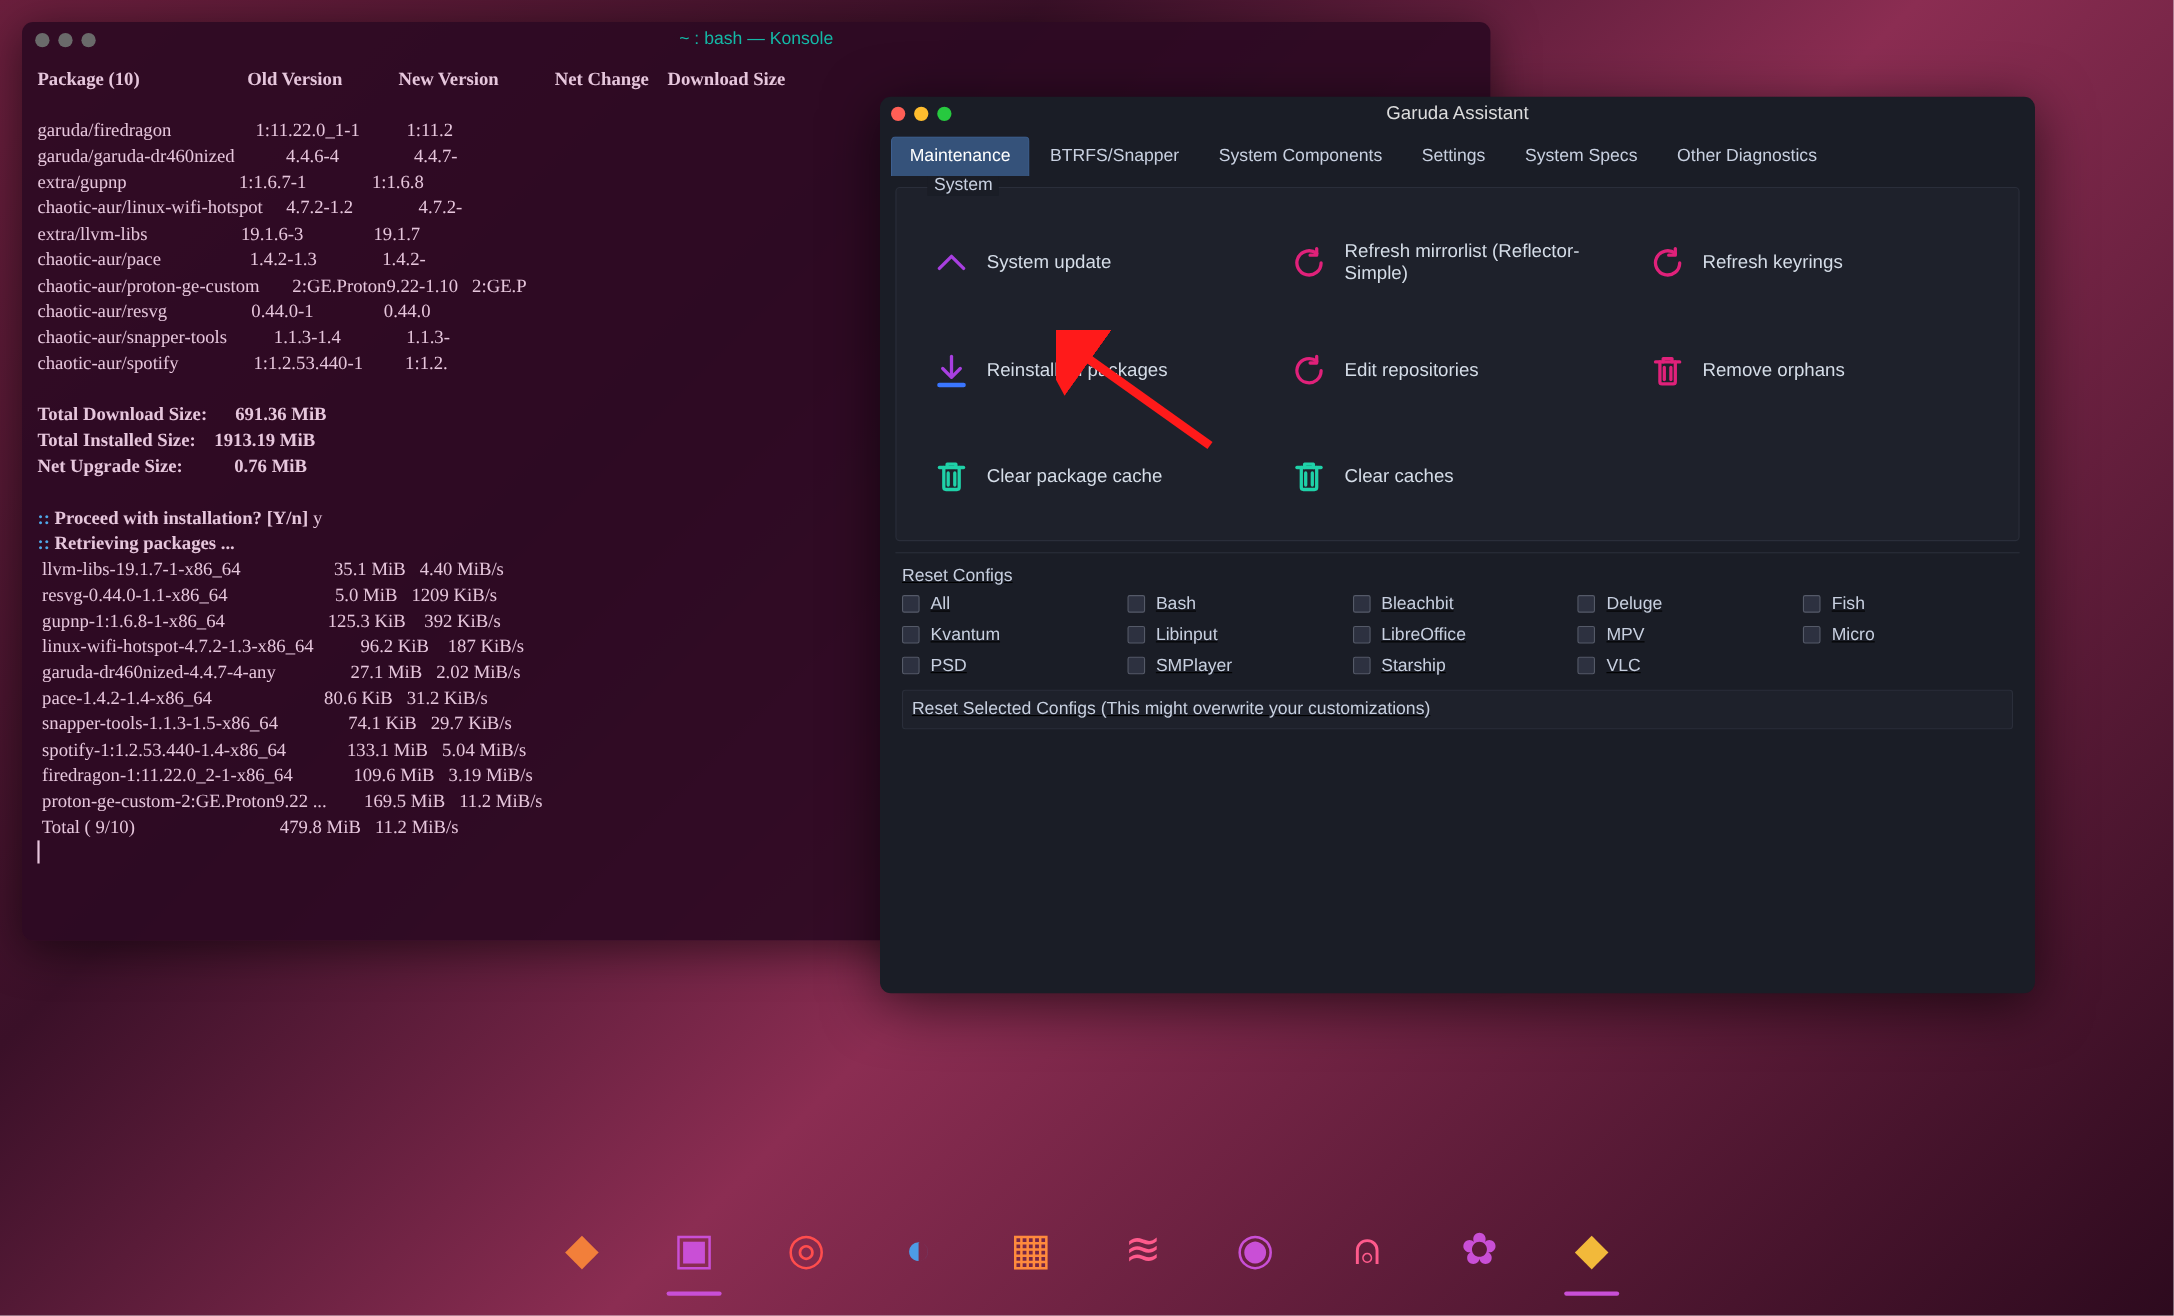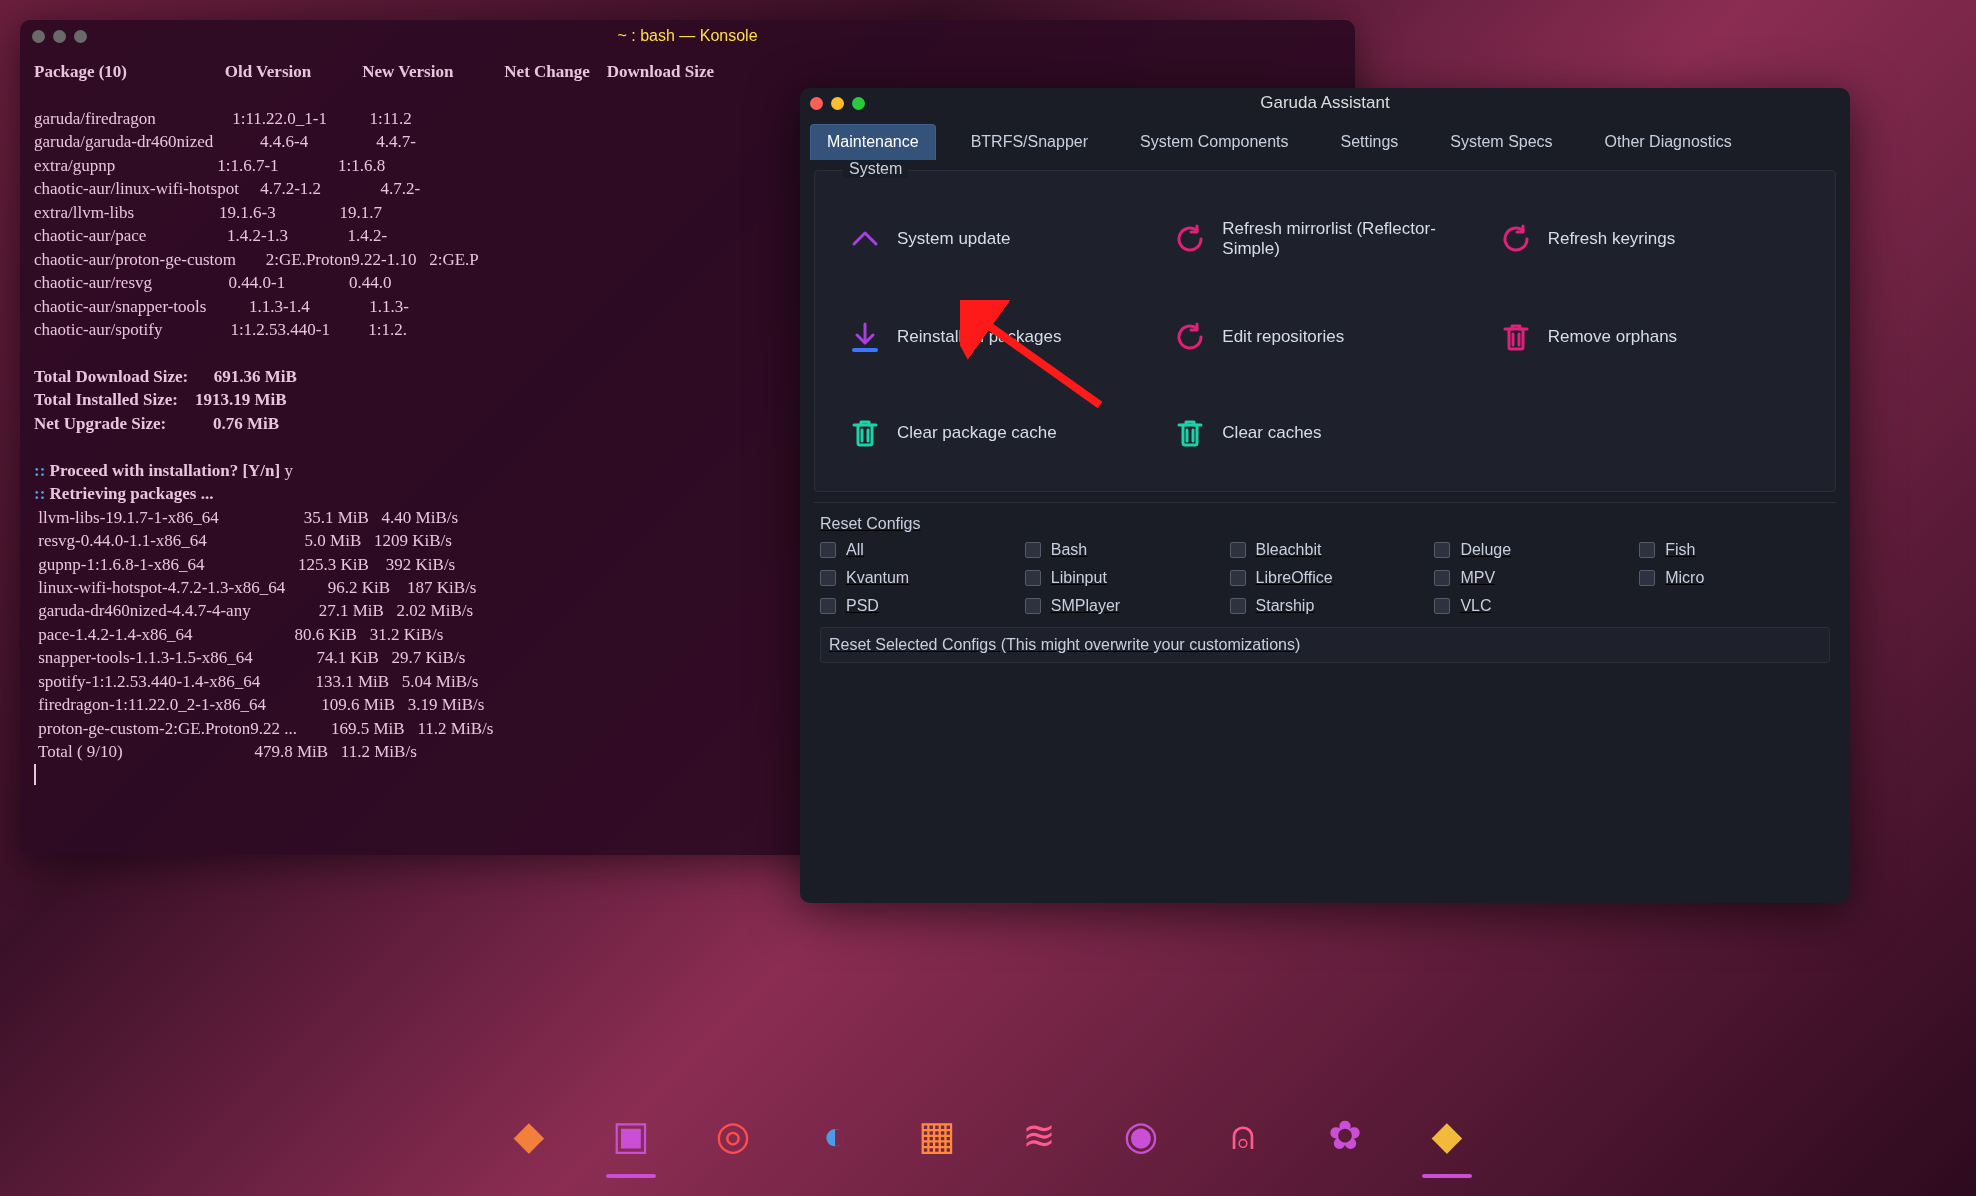--- a/index.html
+++ b/index.html
@@ -33,21 +33,21 @@
   padding: 0 12px;
   position: relative;
 }
 .traffic-lights { display:flex; gap:8px; }
 .tl { width:13px; height:13px; border-radius:50%; background:#6a6a6a; }
 .tl.close { background:#6a6a6a; }
 .tl.min  { background:#6a6a6a; }
 .tl.max  { background:#6a6a6a; }
 .konsole-title {
   position:absolute; left:0; right:0; text-align:center;
-  color:#fde047; font-size:16px;
+  color:#14b8a6; font-size:16px;
 }
 .terminal {
   flex:1;
   padding: 8px 14px 20px 14px;
   font-family: Liberation Serif, serif;
   font-size: 17px;
   line-height: 1.38;
   color: #e6c6dc;
   white-space: pre;
   overflow: hidden;
@@ -75,21 +75,21 @@
   padding:0 10px; position:relative;
 }
 .assistant-titlebar .traffic-lights .tl.close{background:#ff5f56;}
 .assistant-titlebar .traffic-lights .tl.min {background:#ffbd2e;}
 .assistant-titlebar .traffic-lights .tl.max {background:#27c93f;}
 .assistant-title {
   position:absolute; left:0; right:0; text-align:center;
   color:#ddd; font-size:17px; font-weight:500;
 }
 .tabbar {
-  display:flex; padding:6px 10px 0 10px; gap:16px;
+  display:flex; padding:6px 10px 0 10px; gap:0;
 }
 .tab {
   padding:8px 16px; color:#c8d0e0; font-size:16px;
   background:#2a2e3a; border:1px solid #2d3140;
   border-bottom:none; cursor:pointer;
 }
 .tab.active { background:#35527a; color:#fff; border-color:#3d5f8f; border-radius:4px 4px 0 0; }
 .tab:not(.active){ background:transparent; border:1px solid transparent; }
 .tab + .tab { margin-left:2px; }
 
@@ -128,21 +128,21 @@
   border-top:1px solid #2a2e3a; padding-top:8px;text-decoration:underline;
 }
 .reset-title { color:#c8d0e0; font-size:16px; padding:4px 6px 8px 6px; }
 .checkbox-grid {
   display:grid;
   grid-template-columns: repeat(5, 1fr);
   gap:10px 14px;
   padding:0 6px;
 }
 .chk {
-  display:flex; align-items:center; gap:10px;
+  display:flex; gap:10px;
   color:#c8d0e0; font-size:16px;
 }
 .chk-box {
   width:16px; height:16px; border:1px solid #555a68;
   background:#2d3140; border-radius:2px;
 }
 .reset-btn {
   margin:12px 6px 0 6px;
   padding:8px;
   text-align:left;

